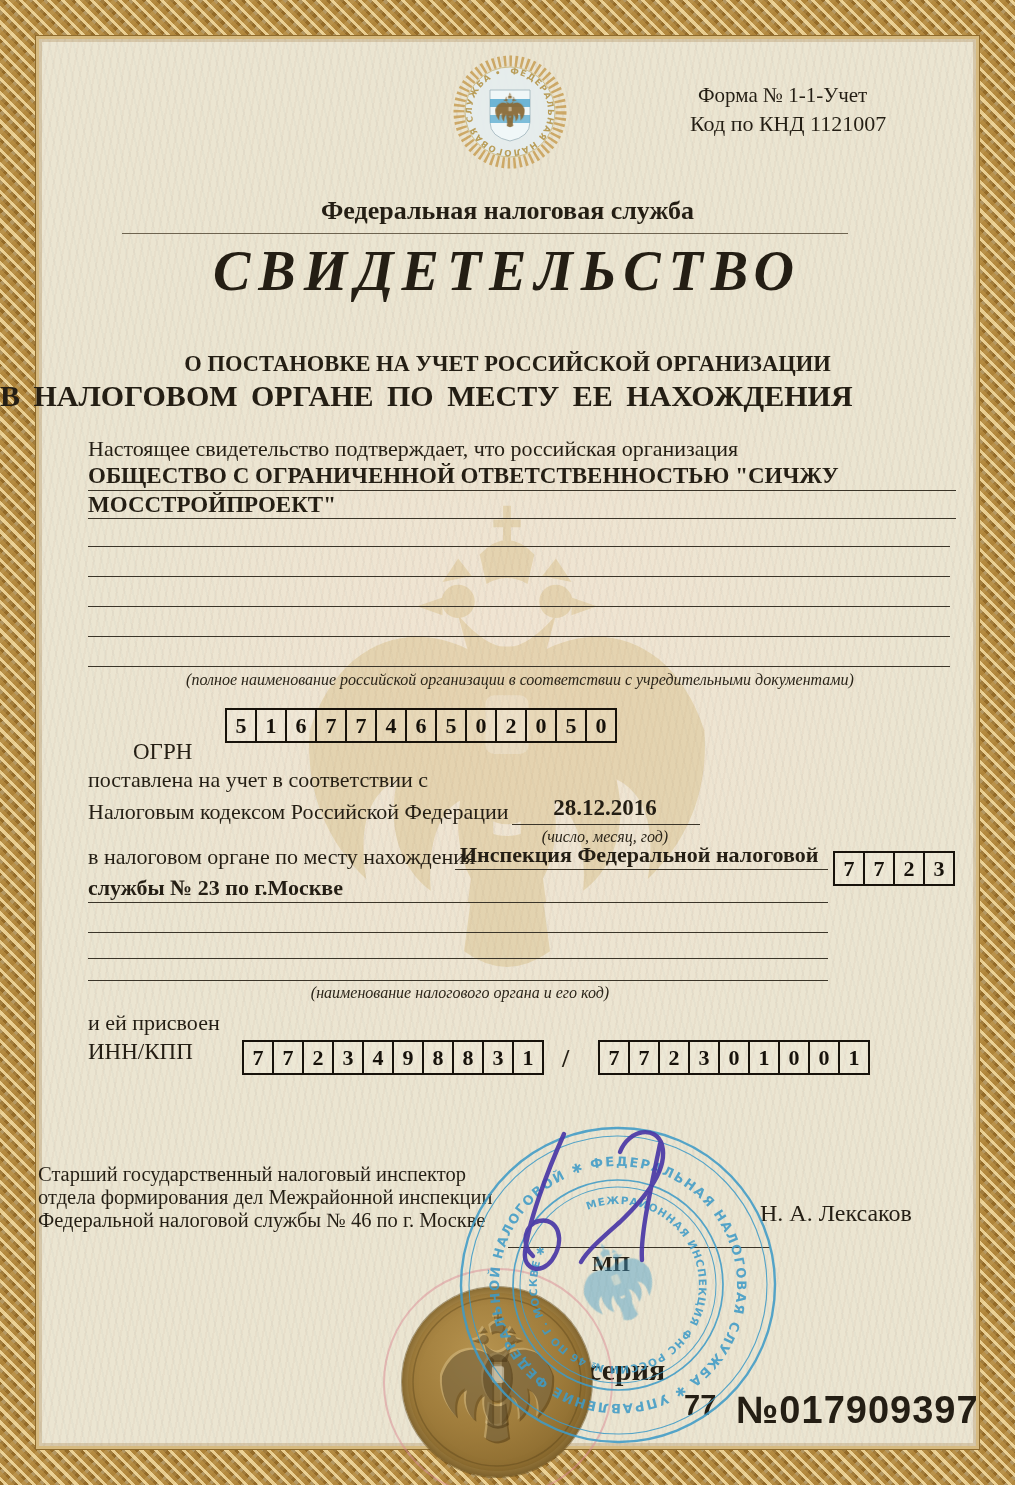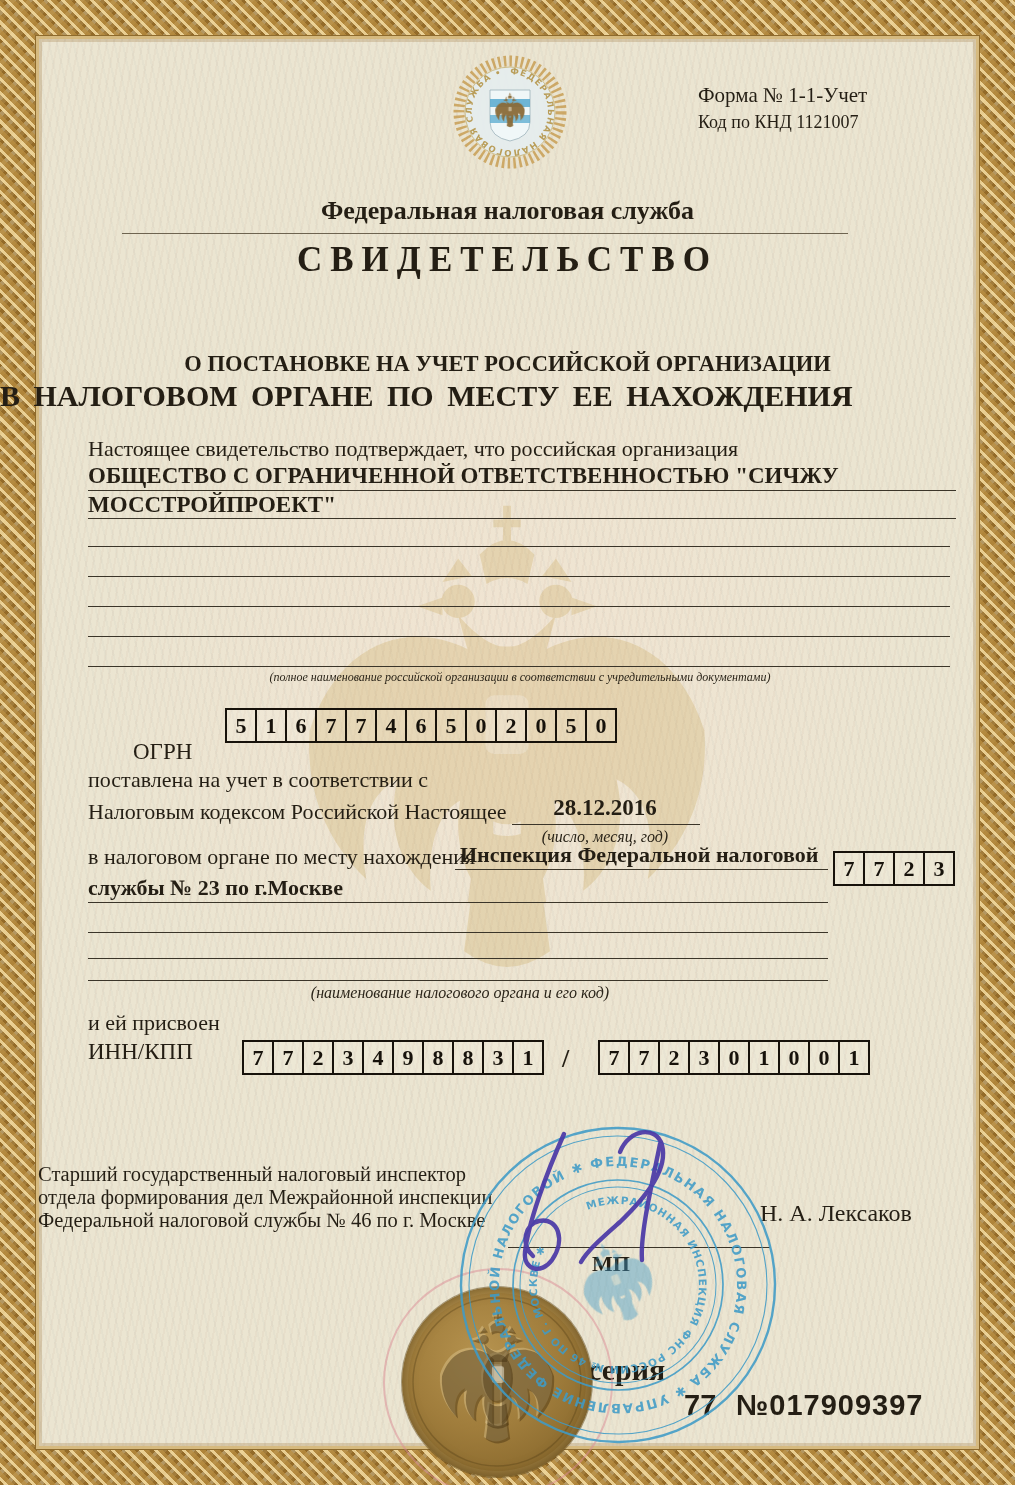--- a/index.html
+++ b/index.html
@@ -19,21 +19,21 @@
       #ebe5d1;
     border:1px solid #8d6a2c;
     box-shadow:0 0 0 3px rgba(214,183,120,.85) inset, 0 0 0 6px rgba(150,110,50,.25) inset;
   }
   .t{position:absolute;white-space:nowrap;line-height:1.12;}
   .b{font-weight:bold;}
   .ctr{text-align:center;}
   .rt{text-align:left;}
   .rule{position:absolute;height:0;border-top:1.6px solid #3b3529;}
   .thin{border-top:1px solid #6e6450;}
-  .caption{font-size:12px;font-style:italic;color:#2a2419;}
+  .caption{font-size:16px;font-style:italic;color:#2a2419;}
   .boxrow{position:absolute;display:flex;border:2.6px solid #17120b;background:rgba(255,255,250,.12);}
   .boxrow .cell{
     width:28px;height:31px;display:flex;align-items:center;justify-content:center;
     font-weight:bold;font-size:22px;font-family:"Liberation Serif",serif;color:#17120b;
   }
   .boxrow .cell:not(:last-child){border-right:2.2px solid #17120b;}
   .z6{z-index:6;}
   .watermark{position:absolute;left:292px;top:498px;width:430px;height:505px;color:#c9a85a;opacity:.28;z-index:1;filter:blur(.3px);}
   .content{position:absolute;inset:0;z-index:2;}
   .goldseal{
@@ -95,25 +95,25 @@
       </text>
       <path d="M40,38 h40 v32 q0,15 -20,19 q-20,-4 -20,-19 Z" fill="#f0f7f8" stroke="#9db3ba" stroke-width=".8"></path>
       <rect x="40" y="47" width="40" height="8" fill="#57a9cf" opacity=".85"></rect>
       <rect x="40" y="63" width="40" height="8" fill="#57a9cf" opacity=".75"></rect>
       <g color="#8a6b38" opacity=".95">
           <use href="#eagleSym" x="44" y="40" width="32" height="38"></use>
         </g>
     </svg>
 
     <div class="t rt" style="right:57px;top:84px;font-size:21px;width:260px;">Форма № 1-1-Учет</div>
-    <div class="t rt" style="right:57px;top:112px;font-size:18px;width:260px;">Код по КНД 1121007</div>
+    <div class="t rt" style="right:65px;top:112px;font-size:22px;width:260px;">Код по КНД 1121007</div>
 
     <div class="t b ctr" style="left:0;width:1015px;top:196px;font-size:26px;">Федеральная налоговая служба</div>
     <div class="rule thin" style="left:122px;top:233px;width:726px;"></div>
-    <div class="t b ctr" style="left:0;width:1015px;top:240px;font-size:35px;letter-spacing:8px;">СВИДЕТЕЛЬСТВО</div>
+    <div class="t b ctr" style="left:0;width:1015px;top:240px;font-size:56px;letter-spacing:8px;font-style:italic;">СВИДЕТЕЛЬСТВО</div>
     <div class="t b ctr" style="left:0;width:1015px;top:351px;font-size:22.5px;">О ПОСТАНОВКЕ НА УЧЕТ РОССИЙСКОЙ ОРГАНИЗАЦИИ</div>
     <div class="t b ctr" style="left:0;width:839px;top:379px;font-size:30px;word-spacing:6px;">В НАЛОГОВОМ ОРГАНЕ ПО МЕСТУ ЕЕ НАХОЖДЕНИЯ</div>
 
     <div class="t" style="left:88px;top:437px;font-size:22px;">Настоящее свидетельство подтверждает, что российская организация</div>
     <div class="t b" style="left:88px;top:463px;font-size:23px;">ОБЩЕСТВО С ОГРАНИЧЕННОЙ ОТВЕТСТВЕННОСТЬЮ "СИЧЖУ</div>
     <div class="rule" style="left:88px;top:490px;width:868px;"></div>
     <div class="t b" style="left:88px;top:492px;font-size:23px;">МОССТРОЙПРОЕКТ"</div>
     <div class="rule" style="left:88px;top:518px;width:868px;"></div>
     <div class="rule" style="left:88px;top:546px;width:862px;"></div>
     <div class="rule" style="left:88px;top:576px;width:862px;"></div>
@@ -133,21 +133,21 @@
         <span class="cell">6</span>
         <span class="cell">5</span>
         <span class="cell">0</span>
         <span class="cell">2</span>
         <span class="cell">0</span>
         <span class="cell">5</span>
         <span class="cell">0</span>
       </div>
 
     <div class="t" style="left:88px;top:768px;font-size:22px;">поставлена на учет в соответствии с</div>
-    <div class="t" style="left:88px;top:800px;font-size:22px;">Налоговым кодексом Российской Настоящее</div>
+    <div class="t" style="left:88px;top:800px;font-size:22px;">Налоговым кодексом Российской Федерации</div>
     <div class="t b ctr" style="left:505px;width:200px;top:795px;font-size:23px;">28.12.2016</div>
     <div class="rule" style="left:512px;top:824px;width:188px;"></div>
     <div class="t caption ctr" style="left:505px;width:200px;top:828px;font-size:16px;">(число, месяц, год)</div>
 
     <div class="t" style="left:88px;top:845px;font-size:22px;">в налоговом органе по месту нахождения</div>
     <div class="t b" style="left:460px;top:843px;font-size:22px;text-align:right;">Инспекция Федеральной налоговой</div>
     <div class="rule" style="left:455px;top:869px;width:373px;"></div>
     <div class="t b" style="left:88px;top:876px;font-size:22px;">службы № 23 по г.Москве</div>
     <div class="rule" style="left:88px;top:902px;width:740px;"></div>
     <div class="boxrow" style="left:833px;top:851px;">
@@ -190,21 +190,21 @@
 
     <div class="t" style="left:38px;top:1163px;font-size:20.5px;">Старший государственный налоговый инспектор</div>
     <div class="t" style="left:38px;top:1186px;font-size:20.5px;text-align:right;">отдела формирования дел Межрайонной инспекции</div>
     <div class="t" style="left:38px;top:1209px;font-size:20.5px;">Федеральной налоговой службы № 46 по г. Москве</div>
     <div class="t" style="left:760px;top:1200px;font-size:24px;">Н. А. Лексаков</div>
     <div class="rule thin" style="left:508px;top:1247px;width:262px;border-top-color:#3b3529;"></div>
     <div class="t b" style="left:592px;top:1252px;font-size:22px;">МП</div>
 
     <div class="t b z6" style="left:588px;top:1353px;font-size:30px;">серия</div>
     <div class="t mono z6" style="left:684px;top:1353px;font-size:29px;font-weight:600;">77</div>
-    <div class="t mono z6" style="left:736px;top:1353px;font-size:29px;font-weight:600;letter-spacing:1px;">№017909397</div>
+    <div class="t mono z6" style="left:736px;top:1353px;font-size:38px;font-weight:600;letter-spacing:1px;">№017909397</div>
   </div>
 
   <div class="pinkring"></div>
   <div class="goldseal">
     <svg viewBox="0 0 190 190" style="position:absolute;inset:0;">
       <circle cx="95" cy="95" r="84" fill="none" stroke="rgba(80,60,20,.35)" stroke-width="1.5"></circle>
       <g color="rgba(244,228,182,.30)">
           <use href="#eagleSym" x="33" y="22" width="122" height="142"></use>
         </g>
       <g color="rgba(62,44,12,.42)">

